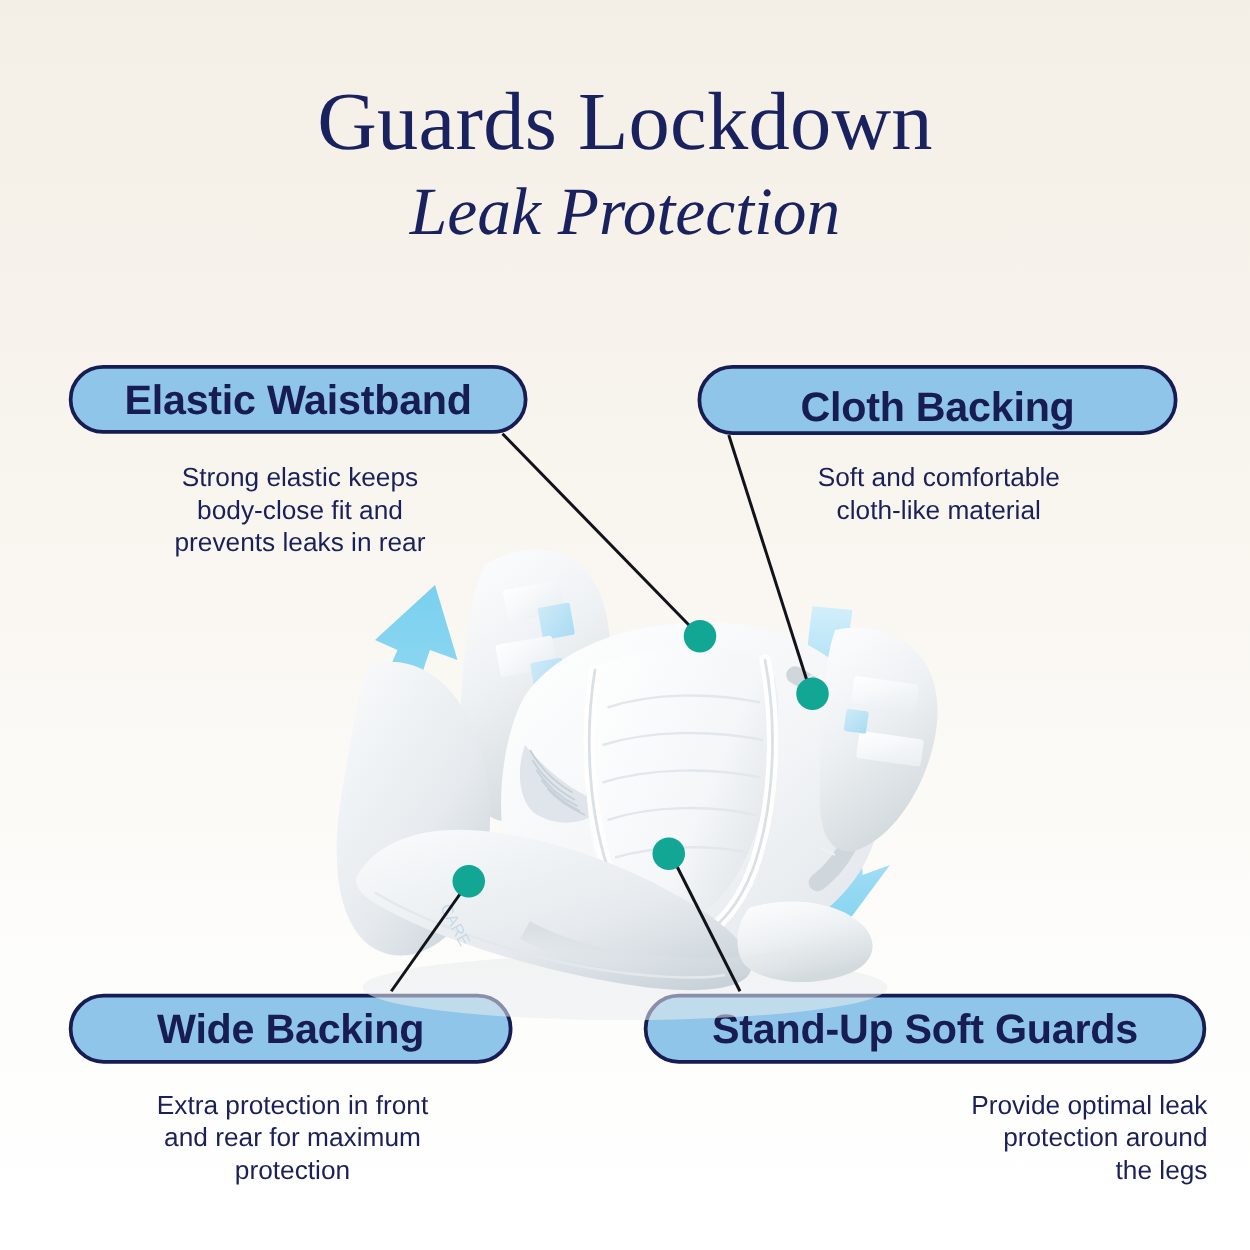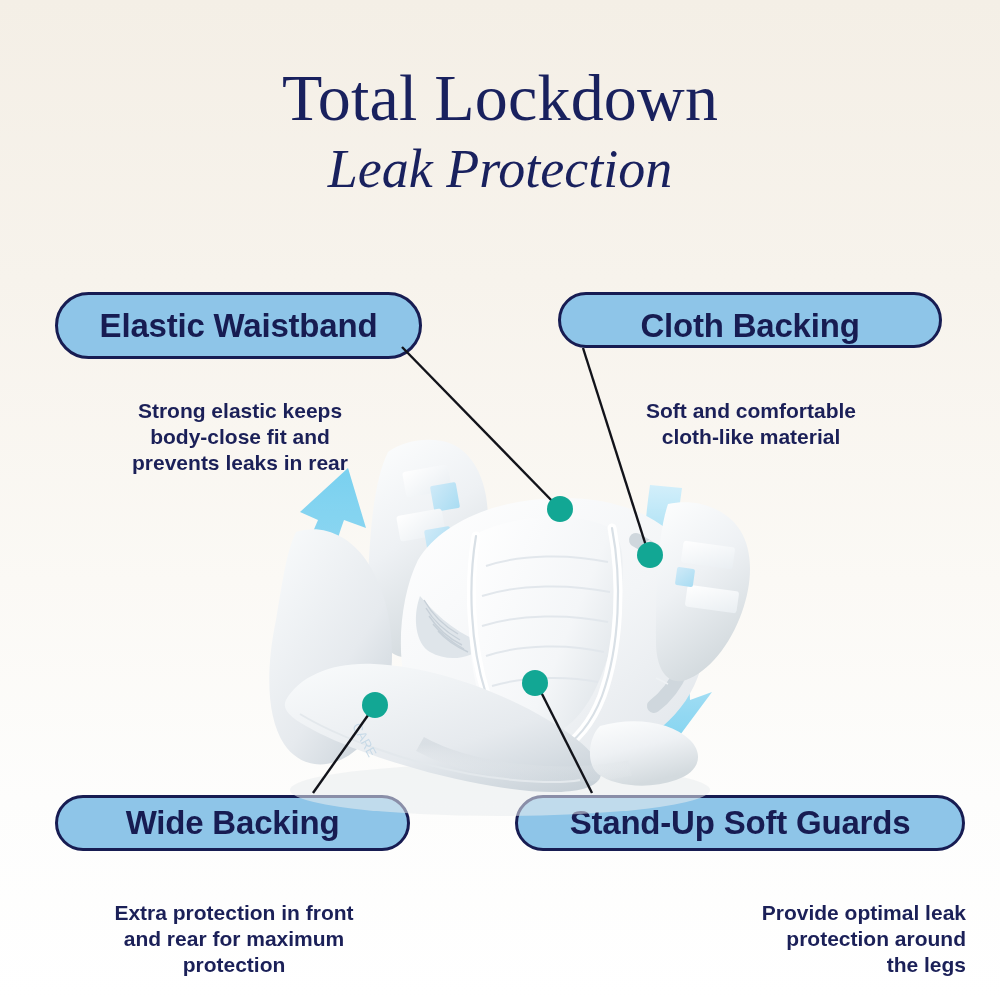--- a/index.html
+++ b/index.html
@@ -25,48 +25,48 @@
     font-style:italic;font-size:54px;line-height:62px;color:#19215e;margin-top:4px;
   }
 
   
   .pill{
     position:absolute;display:flex;align-items:center;justify-content:center;
     background:#8ec5e8;border:3px solid #171c52;border-radius:40px;
     color:#171c52;font-weight:700;letter-spacing:-0.2px;
     box-sizing:border-box;
   }
-  .pill.p1{left:55px;top:292px;width:367px;height:67px;font-size:33px;}
+  .pill.p1{left:55px;top:292px;width:367px;height:55px;font-size:33px;}
   .pill.p2{left:558px;top:292px;width:384px;height:56px;font-size:33px;align-items:flex-end;}
   .pill.p3{left:55px;top:795px;width:355px;height:56px;font-size:33px;}
   .pill.p4{left:515px;top:795px;width:450px;height:56px;font-size:33px;}
 
   
   .desc{
-    position:absolute;color:#1b2058;font-weight:700;
-    font-size:21px;line-height:26px;text-align:center;white-space:pre-line;margin-top:28px;
+    position:absolute;color:#1b2058;font-weight:400;
+    font-size:21px;line-height:26px;text-align:center;white-space:pre-line;
   }
   .desc.d1{left:62px;top:370px;width:356px;}
   .desc.d2{left:560px;top:370px;width:382px;}
   .desc.d3{left:55px;top:872px;width:358px;}
   .desc.d4{left:520px;top:872px;width:446px;text-align:right;}
 
   
   .layer{position:absolute;left:0;top:0;width:1000px;height:1000px;}
   .layer.art{z-index:1;}
   .layer.lines{z-index:4;}
   .layer.dots{z-index:5;}
 </style>
 </head>
 <body>
 
 <div id="stage">
 
   <div class="title-wrap">
-    <div class="title-main">Total Lockdown</div>
+    <div class="title-main">Guards Lockdown</div>
     <div class="title-sub">Leak Protection</div>
   </div>
 
   <svg class="layer art" viewBox="0 0 1000 1000">
     <defs>
       <linearGradient id="gWhiteA" x1="0" y1="0" x2="1" y2="1">
         <stop offset="0%" stop-color="#ffffff"></stop>
         <stop offset="55%" stop-color="#f3f5f7"></stop>
         <stop offset="100%" stop-color="#dfe4e9"></stop>
       </linearGradient>

